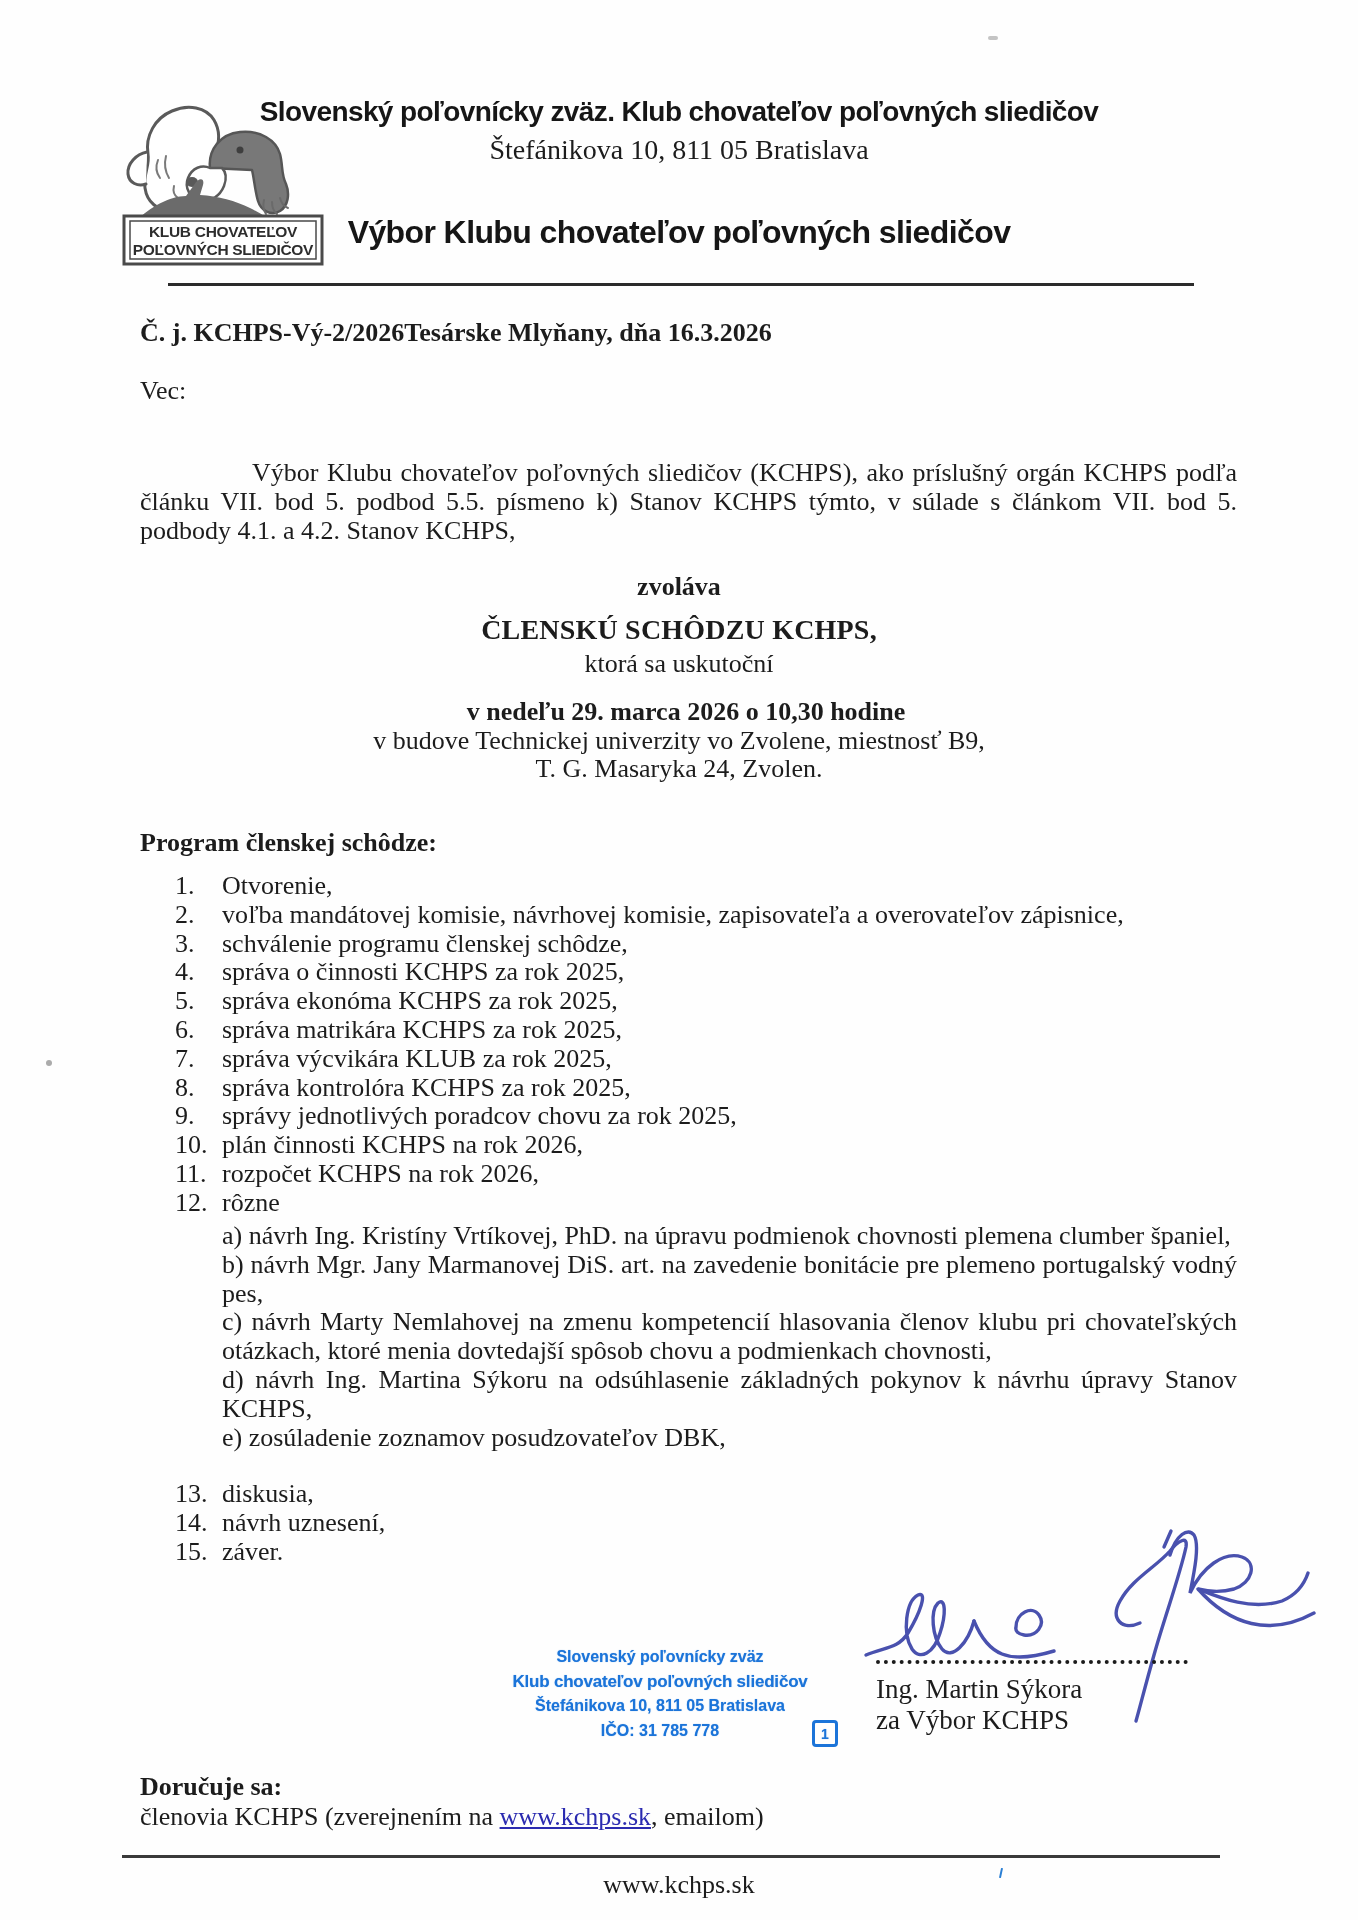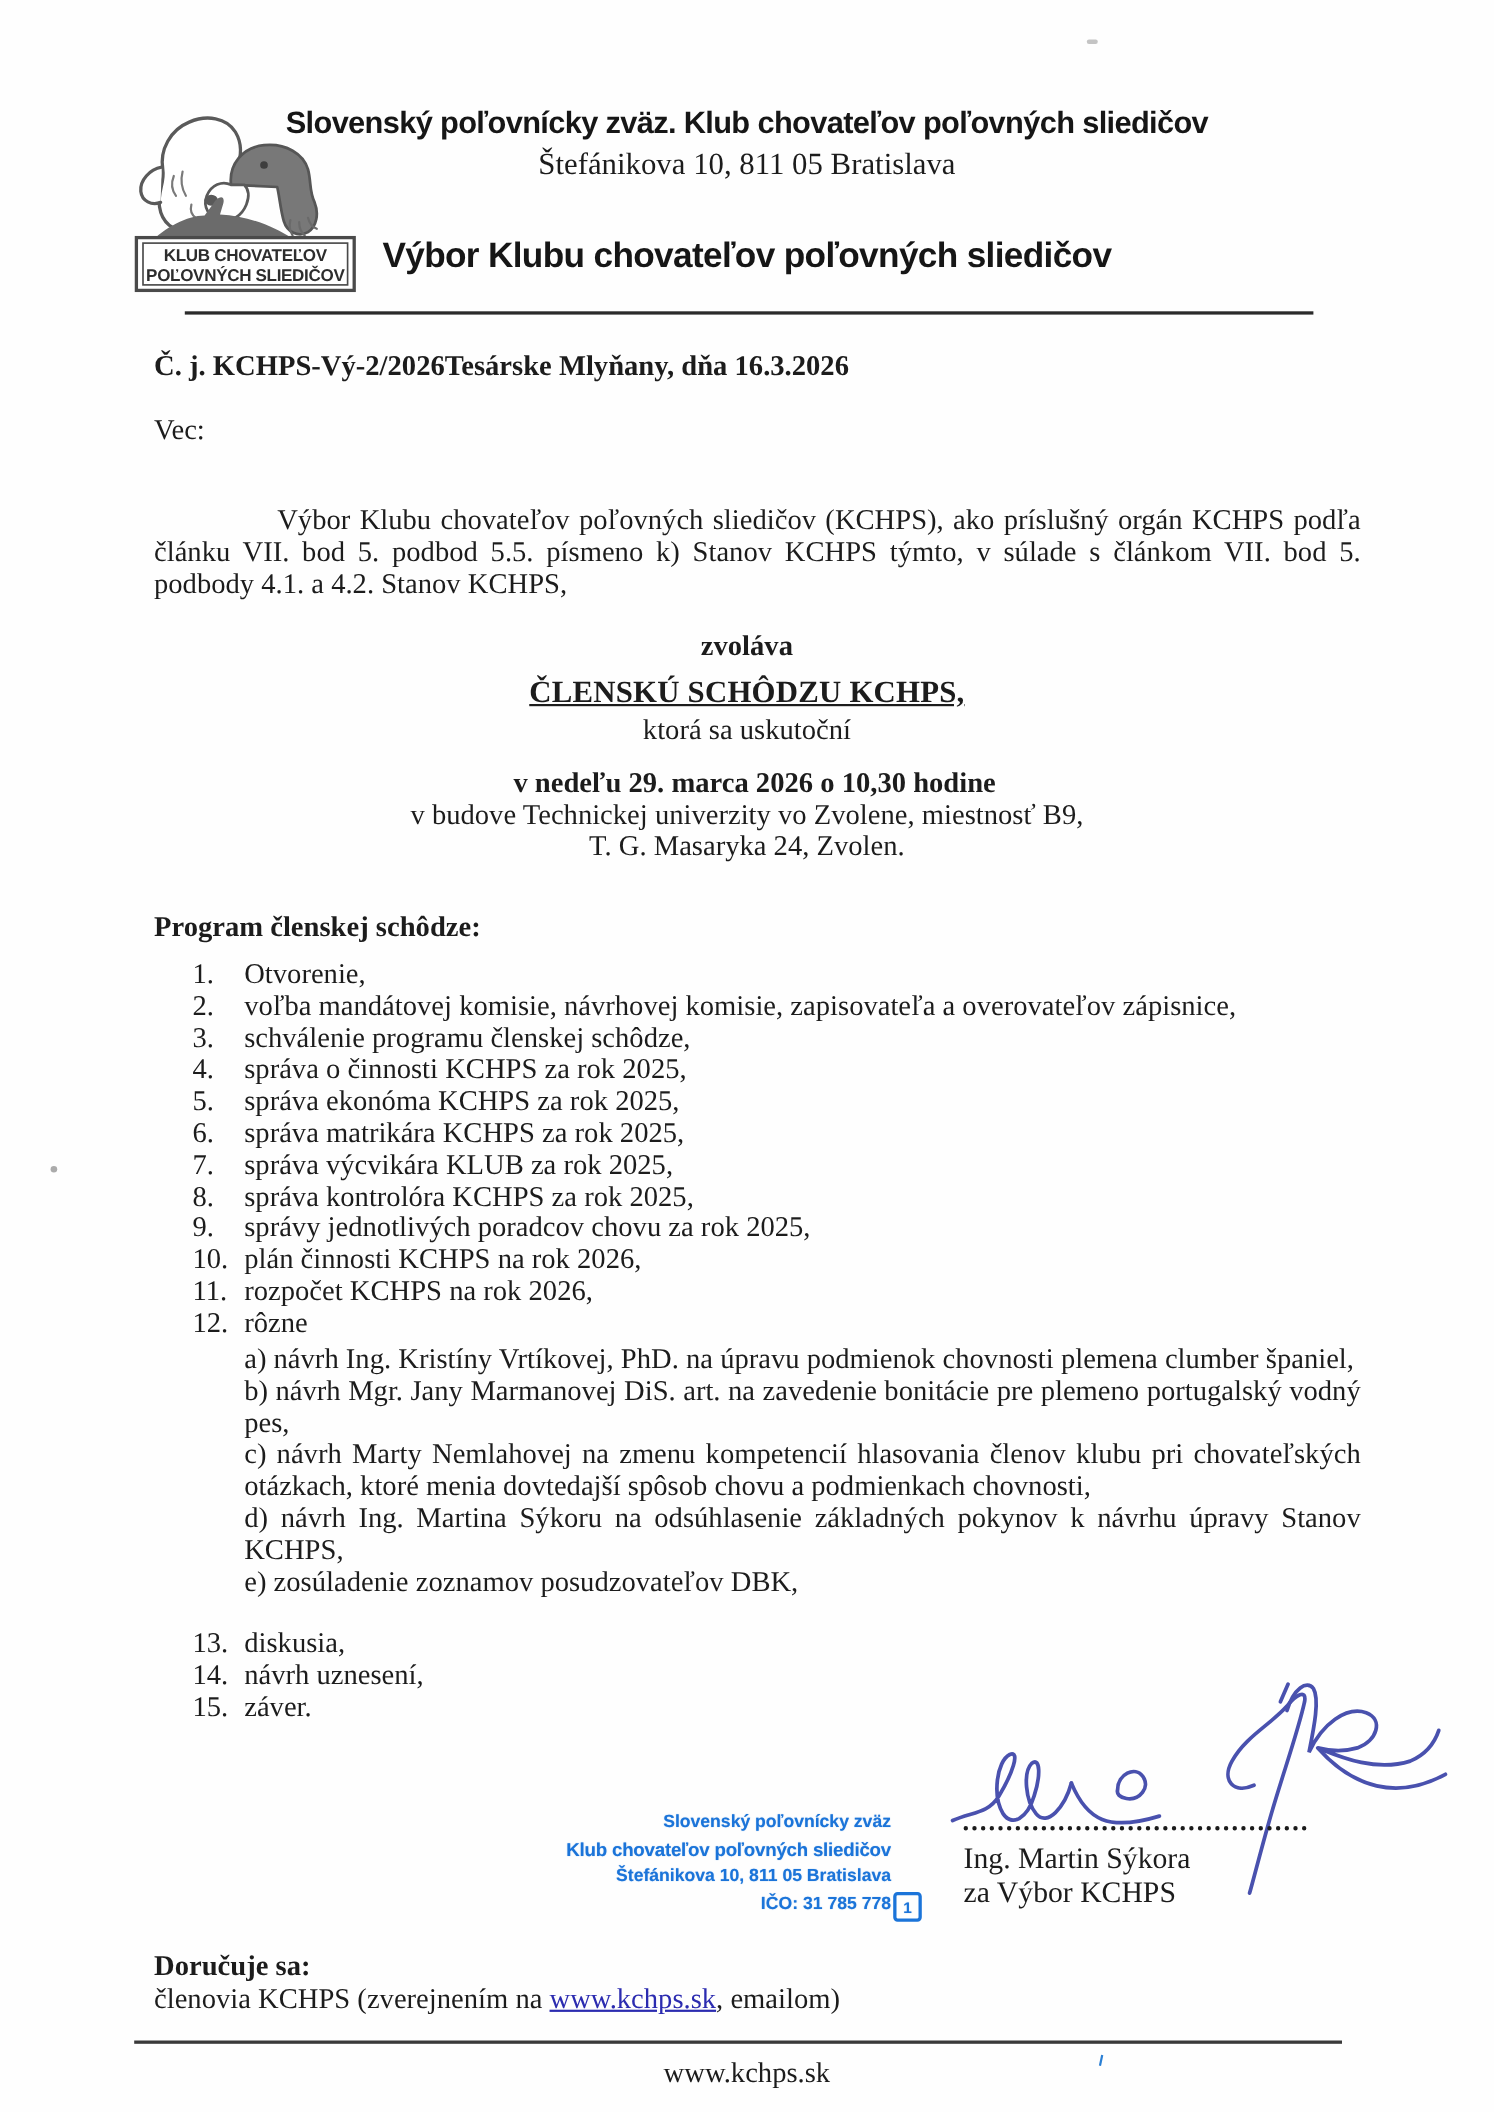--- a/index.html
+++ b/index.html
@@ -23,41 +23,41 @@
   .rule{background:#2b2b2b;height:3px;}
   .rule1{left:168px;top:283px;width:1026px;}
   .rule2{left:122px;top:1855px;width:1098px;height:3px;background:#3a3a3a;}
 
   .refrow{left:140px;top:318px;width:1097px;display:flex;justify-content:flex-start;font-size:26px;font-weight:bold;}
   .vec{left:140px;top:376px;font-size:26px;}
   .subj{left:140px;top:405px;font-size:26px;}
   .intro{left:140px;top:458px;width:1097px;text-indent:112px;font-size:26px;line-height:29px;}
 
   .conv-verb{top:572px;font-size:26px;}
-  .conv-title{top:614px;font-size:28px;letter-spacing:0.2px;text-decoration:underline;}
+  .conv-title{top:614px;font-size:28px;letter-spacing:0.2px;}
   .conv-sub{top:649px;font-size:26px;}
   .conv-date{top:697px;font-size:26px;padding-left:14px;}
   .conv-venue1{top:726px;font-size:26px;}
   .conv-venue2{top:754px;font-size:26px;}
 
   .prog{left:140px;top:828px;font-size:26px;}
   .list{left:175px;width:1062px;font-size:26px;line-height:28.8px;}
   .list1{top:872px;}
   .list2{top:1480px;}
   .li{display:flex;}
   .num{flex:0 0 47px;}
   .txt{flex:1 1 auto;}
   .subitems{left:222px;top:1222px;width:1015px;font-size:26px;line-height:28.8px;}
 
   .sig{left:858px;top:1525px;width:475px;height:205px;}
   .dotted{left:876px;top:1644px;width:312px;height:16px;border-bottom:4px dotted #1b1b1b;}
   .signame{left:876px;top:1674px;font-size:27px;}
   .sigrole{left:876px;top:1705px;font-size:27px;}
 
-  .stamp{left:510px;top:1645px;width:300px;text-align:right;color:#1b74d9;
+  .stamp{left:510px;top:1645px;width:300px;text-align:center;color:#1b74d9;
     font-family:"Liberation Sans","DejaVu Sans",sans-serif;line-height:24.6px;
     text-shadow:0 0 1px rgba(27,116,217,0.55);}
   .stamp .s1{font-size:16px;font-weight:600;}
   .stamp .s2{font-size:17px;font-weight:800;letter-spacing:-0.2px;}
   .stamp .s3{font-size:16px;font-weight:700;}
   .stamp .s4{font-size:16px;font-weight:700;}
   .badge{left:812px;top:1720px;width:20px;height:21px;border:3px solid #1b74d9;border-radius:4px;
     color:#1b74d9;font-family:"Liberation Sans",sans-serif;font-weight:800;font-size:14px;
     display:flex;align-items:center;justify-content:center;text-shadow:0 0 1px rgba(27,116,217,0.5);}
 

